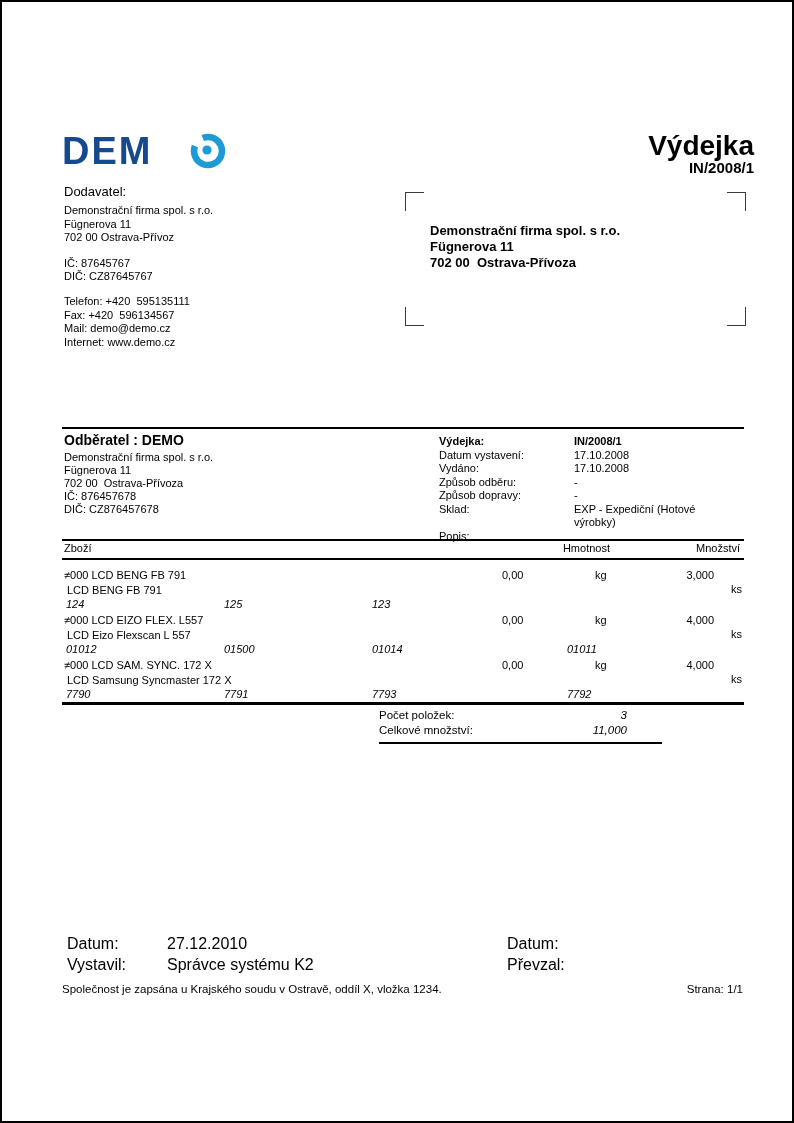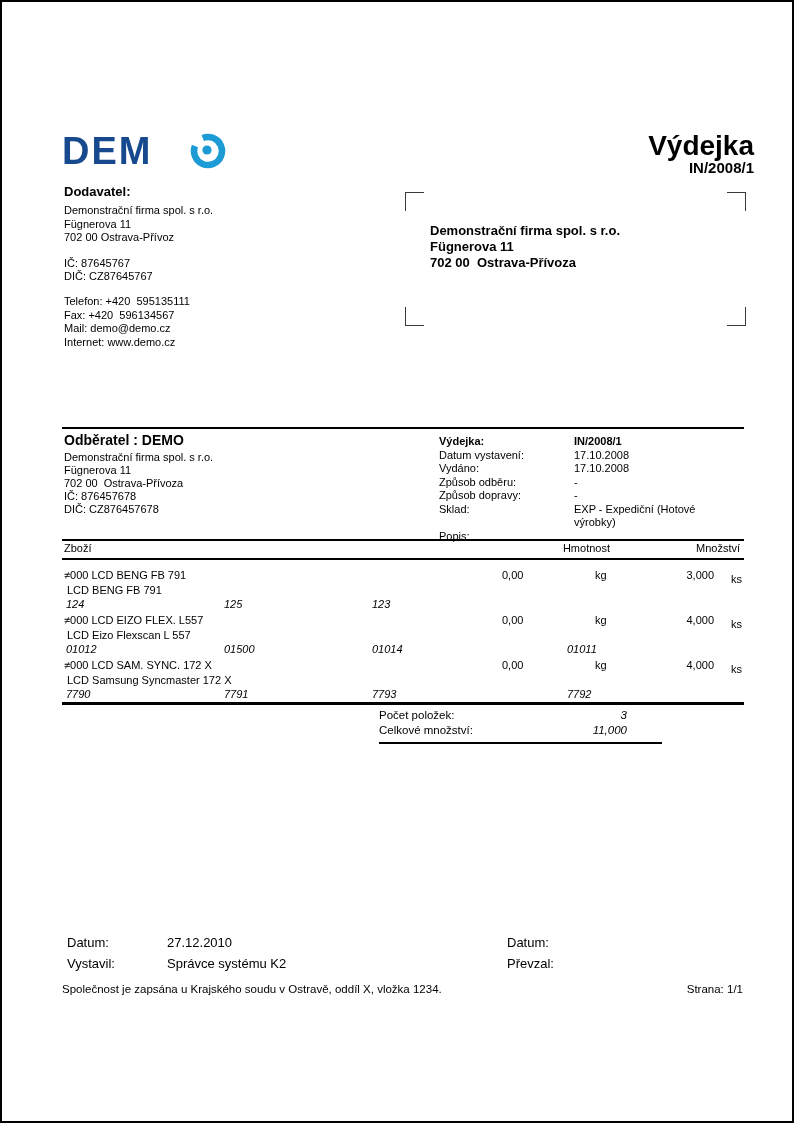--- a/index.html
+++ b/index.html
@@ -20,21 +20,21 @@
   .logo-ring { stroke:var(--logo-icon,#1d9bd5); }
   .logo-dot { fill:var(--logo-icon,#1d9bd5); }
 
   
   .title-block { right:38px; top:131px; text-align:right; }
   .doc-type { font-size:28px; font-weight:bold; line-height:26px; }
   .doc-number { font-size:15px; font-weight:bold; line-height:18px; }
 
   
   .supplier { left:62px; top:183px; width:270px; font-size:11px; line-height:13.4px; }
-  .supplier-heading { font-size:13px; font-weight:bold; margin-bottom:6px; }
+  .supplier-heading { font-size:13px; font-weight:normal; margin-bottom:6px; }
   .sup-group { margin-bottom:12px; }
 
   
   .crop { width:19px; height:19px; }
   .crop-tl { left:403px; top:190px; border-left:1px solid #3a3a3a; border-top:1px solid #3a3a3a; }
   .crop-tr { left:725px; top:190px; border-right:1px solid #3a3a3a; border-top:1px solid #3a3a3a; }
   .crop-bl { left:403px; top:305px; border-left:1px solid #3a3a3a; border-bottom:1px solid #3a3a3a; }
   .crop-br { left:725px; top:305px; border-right:1px solid #3a3a3a; border-bottom:1px solid #3a3a3a; }
 
   
@@ -61,38 +61,38 @@
   .th-weight { left:520px; width:88px; text-align:right; }
   .th-qty { left:650px; width:88px; text-align:right; }
 
   
   .item { left:60px; width:682px; height:46px; font-size:11px; }
   .item > div, .item span { position:absolute; white-space:pre; }
   .i-code { left:2px; top:0; }
   .i-wt { left:440px; top:0; width:85px; text-align:left; }
   .i-wtu { left:533px; top:0; }
   .i-qty { left:565px; top:0; width:87px; text-align:right; }
-  .i-qtyu { left:660px; top:4px;padding-left:9px; }
+  .i-qtyu { left:660px; top:14px;padding-left:9px; }
   .i-desc { left:5px; top:15px; }
   .i-ser { top:29px; font-style:italic; }
   .s1 { left:4px; } .s2 { left:162px; } .s3 { left:310px; } .s4 { left:460px;margin-left:45px; }
   .row1 { top:567px; } .row2 { top:612px; } .row3 { top:657px; }
 
   .table-bottom-line { left:60px; top:700px; width:682px; border-top:3px solid #000; height:0; }
 
   
   .tot { font-size:11.5px; }
   .tot-l1 { left:377px; top:707px; }
   .tot-v1 { left:470px; top:707px; width:155px; text-align:right; font-style:italic; }
   .tot-l2 { left:377px; top:722px; }
   .tot-v2 { left:470px; top:722px; width:155px; text-align:right; font-style:italic; }
   .tot-line { left:377px; top:740px; width:283px; border-top:2px solid #000; height:0; }
 
   
-  .sig { font-size:13px; }
+  .sig { font-size:16px; }
   .sig-dl { left:65px; top:933px; }
   .sig-dv { left:165px; top:933px; }
   .sig-il { left:65px; top:954px; }
   .sig-iv { left:165px; top:954px; }
   .sig-rdl { left:505px; top:933px; }
   .sig-rrl { left:505px; top:954px; }
 
   
   .footer-reg { left:60px; top:981px; font-size:11.5px; }
   .footer-page { right:49px; top:981px; font-size:11.5px; }

